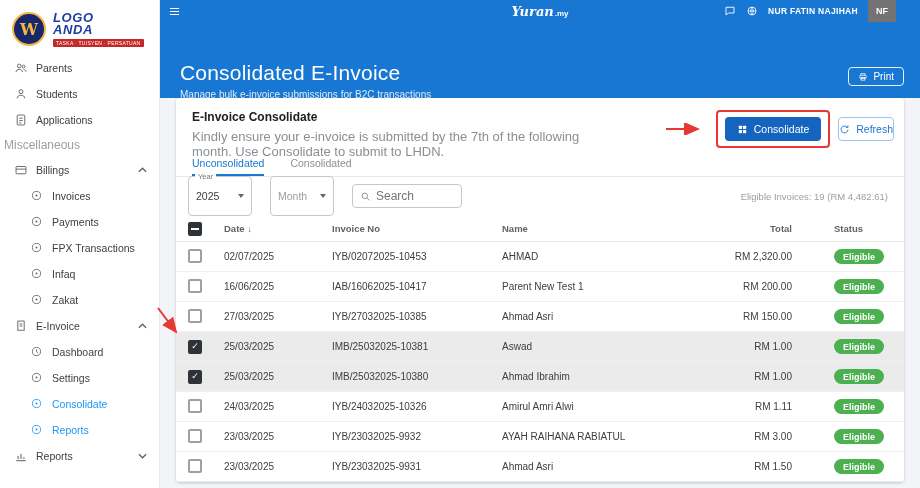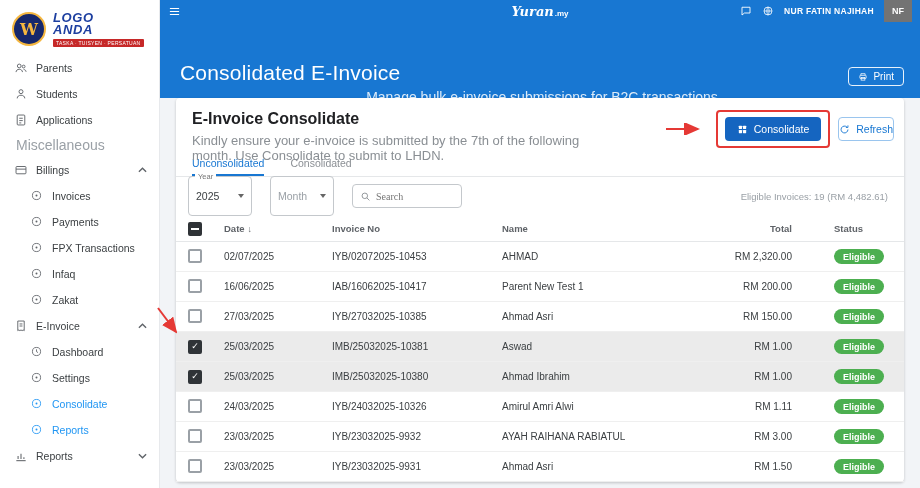--- a/index.html
+++ b/index.html
@@ -15,66 +15,66 @@
   .sidebar { position:absolute; left:0; top:0; width:160px; height:488px; background:#fff; border-right:1px solid #e7e9ec; z-index:3; }
   .logo { display:flex; gap:7px; padding:12px 8px 8px 12px; align-items:flex-start; }
   .logo-badge { width:34px; height:34px; border-radius:50%; background:#16276b; color:#f4b63f; border:2px solid #f4b63f;
     display:flex; align-items:center; justify-content:center; font:bold 16px "DejaVu Serif", serif; flex:none; }
   .logo-line { font-size:13px; font-weight:800; color:#1d3fa0; line-height:12px; letter-spacing:.6px; font-style:italic; }
   .tagline { margin-top:3px; background:#c62828; color:#fff; font-size:5px; line-height:8px; padding:0 3px; border-radius:1px; letter-spacing:.3px; white-space:nowrap; }
   .nav-item { height:26px; display:flex; align-items:center; gap:8px; padding:0 12px 0 14px; font-size:10.5px; color:#3c4043; cursor:pointer; }
   .nav-item .ic { width:14px; height:14px; color:#5f6368; flex:none; }
   .nav-item.sub { padding-left:30px; }
   .nav-item.active, .nav-item.active .ic { color:#2196f3; }
-  .section-label { height:24px; display:flex; align-items:center; padding-left:16px; font-size:14px; color:#9aa0a6; }
+  .section-label { height:24px; display:flex; align-items:center; padding-left:4px; font-size:12px; color:#9aa0a6; }
   .chev { margin-left:auto; color:#5f6368; }
 
   
   .topbar { position:absolute; left:160px; top:0; width:760px; height:22px; background:#1877d2; color:#fff;
     display:flex; align-items:center; padding:0 0 0 8px; z-index:2; }
   .brand { position:absolute; left:50%; transform:translateX(-50%); display:flex; align-items:baseline; color:#fff; }
   .brand-main { font:italic bold 13px "DejaVu Serif", serif; }
   .brand-suffix { font-size:8px; font-weight:bold; margin-left:1px; }
-  .top-right { margin-left:auto; display:flex; align-items:center; gap:10px; padding-right:8px; }
+  .top-right { margin-left:auto; display:flex; align-items:center; gap:10px; padding-right:24px; }
   .user-name { font-size:8.5px; font-weight:bold; letter-spacing:.3px; }
   .avatar { width:28px; height:22px; background:#737373; color:#fff; display:flex; align-items:center; justify-content:center;
     font-size:9px; font-weight:bold; }
 
   
   .hero { position:absolute; left:160px; top:22px; width:760px; height:76px; background:#1877d2; color:#fff; padding:12px 16px 0 20px; }
   .hero-title { font-size:21px; font-weight:500; letter-spacing:.2px;margin-top:27px; }
-  .hero-sub { font-size:14px; margin-top:4px; color:rgba(255,255,255,.85);text-align:center; }
+  .hero-sub { font-size:10px; margin-top:4px; color:rgba(255,255,255,.85); }
   .btn-print { position:absolute; right:16px; top:45px; height:19px; display:flex; align-items:center; gap:5px;
     background:transparent; border:1px solid rgba(255,255,255,.9); border-radius:4px; color:#fff; font-size:10px; padding:0 9px; cursor:pointer; font-family:inherit; }
 
   
   .card { position:absolute; left:176px; top:98px; width:728px; height:384px; background:#fff; border-radius:4px;
     box-shadow:0 1px 3px rgba(0,0,0,.2); z-index:1; }
   .card-head { position:relative; height:52px; padding:12px 16px 0; }
-  .card-title { font-size:16px; font-weight:bold; color:#202124; }
+  .card-title { font-size:12px; font-weight:bold; color:#202124; }
   .card-note { font-size:13px; color:#8a8f94; margin-top:5px; max-width:430px; }
   .actions { position:absolute; top:12px; right:10px; display:flex; align-items:center; gap:8px; }
   .red-box { border:2px solid #e53935; border-radius:4px; padding:5px 7px; }
   .btn-consolidate { background:#1565c0; color:#fff; border:none; border-radius:4px; height:24px; padding:0 12px;
     font-size:10.5px; font-weight:500; display:flex; align-items:center; gap:6px; cursor:pointer; font-family:inherit; }
   .btn-refresh { background:#fff; color:#1877d2; border:1px solid #9ac5ee; border-radius:4px; height:24px; padding:0 0;
     font-size:10.5px; display:flex; align-items:center; gap:6px; cursor:pointer; font-family:inherit; }
 
   .tabs { display:flex; gap:26px; padding:0 16px; height:27px; border-bottom:1px solid #e5e7e9; }
   .tab { font-size:10.5px; font-weight:500; color:#8b8f94; display:flex; align-items:center; cursor:pointer; }
   .tab.active { color:#1877d2; box-shadow:inset 0 -2px 0 #1877d2; }
 
   .filters { position:relative; display:flex; align-items:center; gap:18px; height:38px; padding:0 12px; }
   .select { position:relative; width:64px; height:40px; border:1px solid #c4c8cc; border-radius:4px;
     display:flex; align-items:center; padding:0 7px; font-size:10.5px; color:#3c4043; cursor:pointer; }
   .float-label { position:absolute; top:-5px; left:6px; background:#fff; padding:0 3px; font-size:7.5px; color:#777; }
   .placeholder { color:#9aa0a6; }
   .caret { margin-left:auto; width:0; height:0; border-left:3.5px solid transparent; border-right:3.5px solid transparent; border-top:4px solid #666; }
   .search { width:110px; height:24px; border:1px solid #c4c8cc; border-radius:4px; display:flex; align-items:center; gap:5px; padding:0 7px; }
-  .search input { border:none; outline:none; width:100%; font-size:10px; color:#3c4043; font-family:Liberation Serif, serif; background:transparent; }
+  .search input { border:none; outline:none; width:100%; font-size:12px; color:#3c4043; font-family:Liberation Sans, sans-serif; background:transparent; }
   .eligible { position:absolute; right:16px; top:50%; transform:translateY(-50%); font-size:9.5px; color:#9aa0a6; }
 
   .t-head, .t-row { display:grid; grid-template-columns:36px 108px 170px 210px 88px 1fr; align-items:center; padding-left:12px; }
   .t-head { height:27px; border-bottom:1px solid #e5e7e9; font-size:9.5px; font-weight:bold; color:#5f6368; }
   .t-row { height:30px; border-bottom:1px solid #efefef; font-size:10px; color:#3c4043; }
   .t-row.selected { background:#ebebeb; }
   .c-total { text-align:right; padding-right:8px; }
   .c-status { padding-left:34px; }
   .sort-arr { font-size:9px; margin-left:3px; }
   .badge { display:inline-block; background:#4caf50; color:#fff; border-radius:10px; padding:2.5px 9px; font-size:9px; font-weight:bold; }

